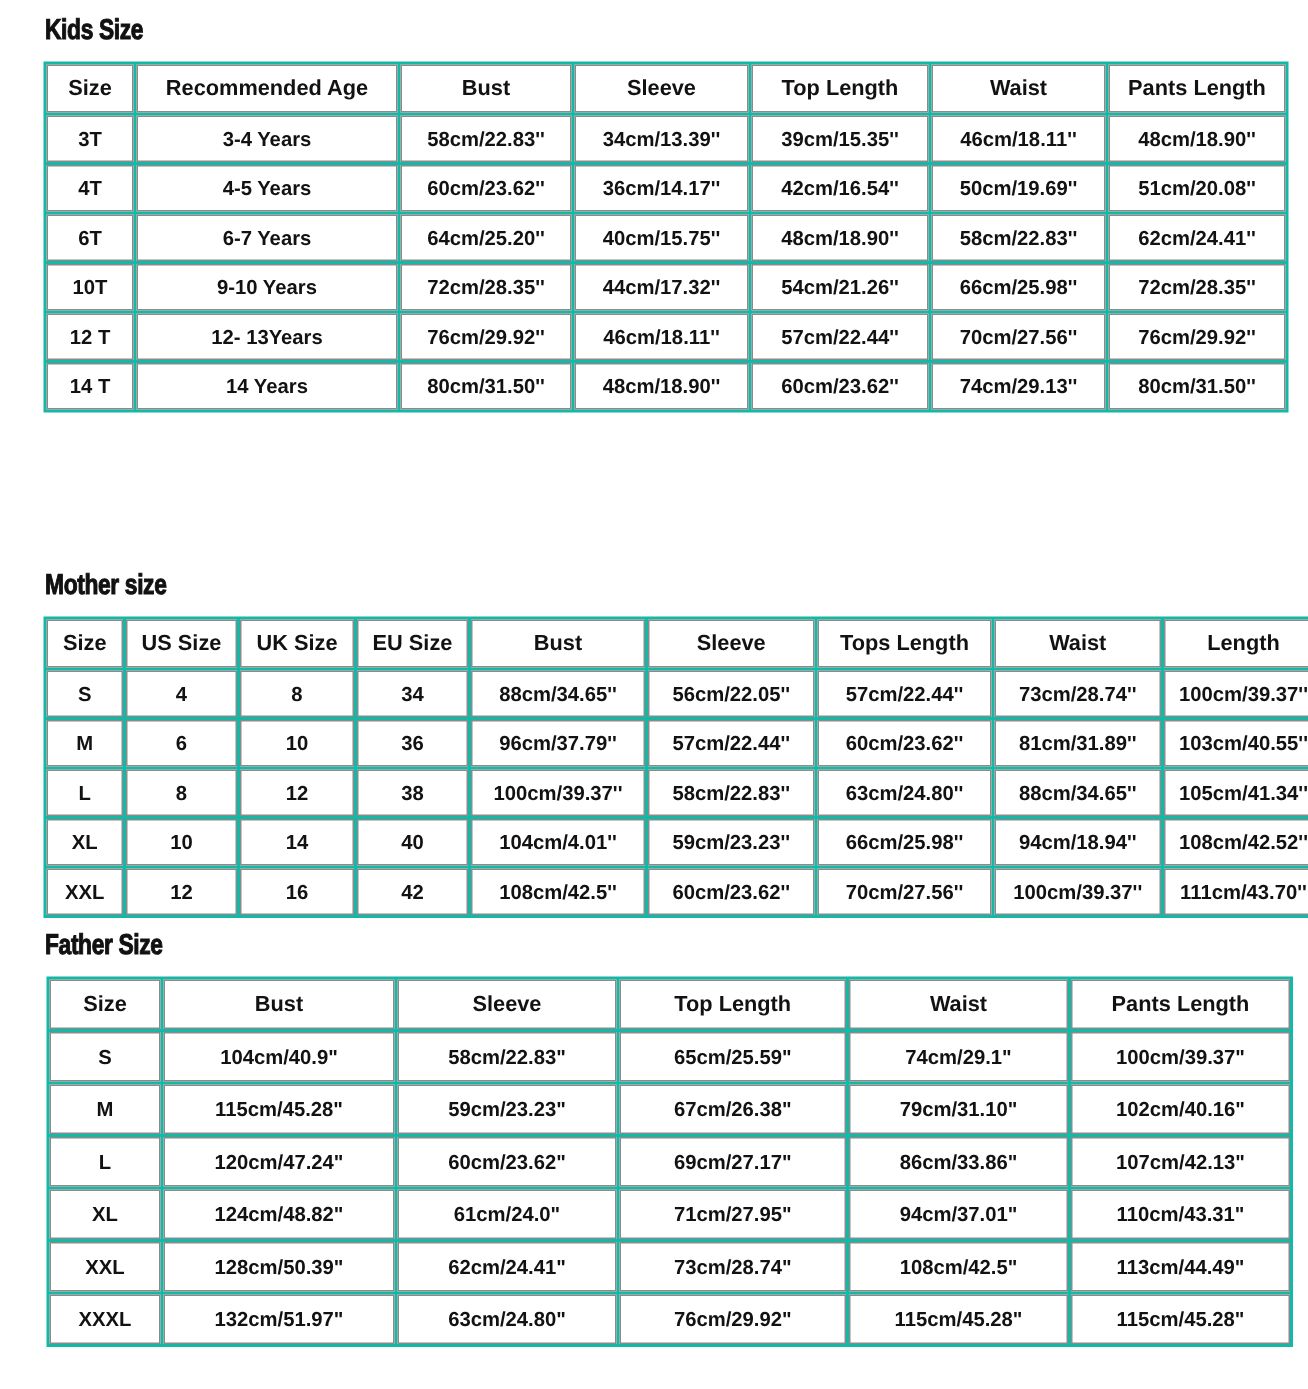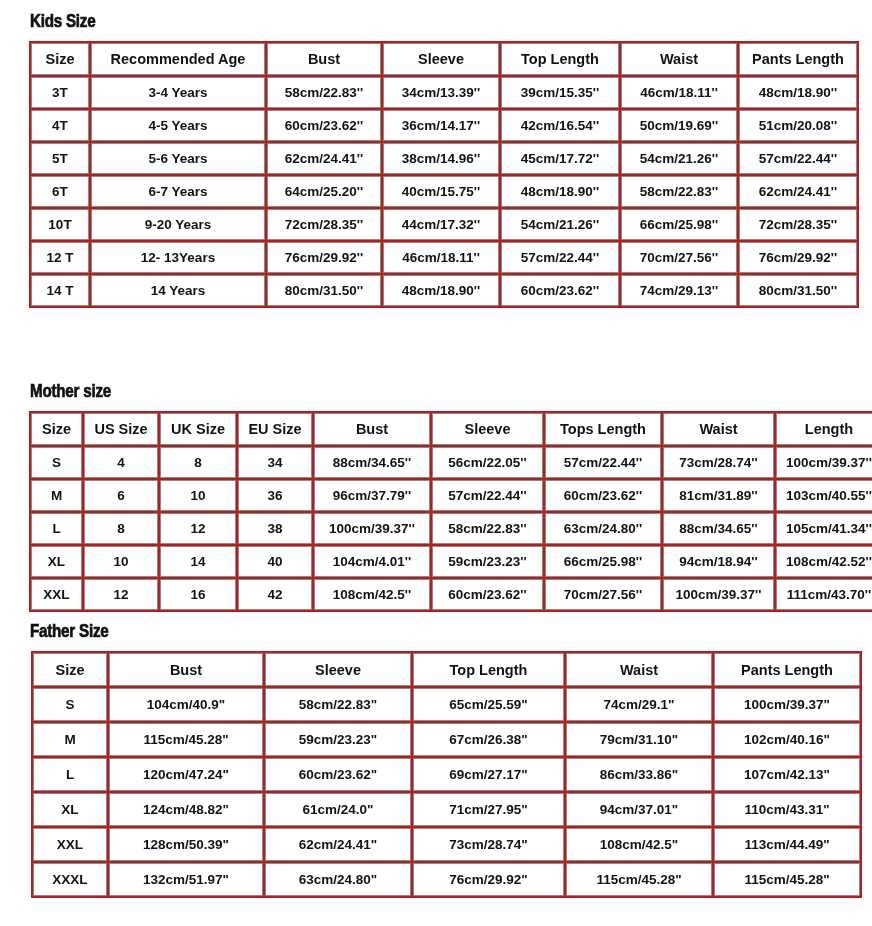--- a/index.html
+++ b/index.html
@@ -40,21 +40,21 @@
     transform-origin: left center;
     white-space: nowrap;
     -webkit-text-stroke: 0.7px #111111;
   }
 
   table.size-table {
     border-collapse: separate;
     border-spacing: 2px;
     table-layout: fixed;
     margin-left: 29px;
-    background: #b91c1c;
+    background: #14b8a6;
   }
 
   table.size-table td,
   table.size-table th {
     border: 1px solid #8a8a8a;
     background: #ffffff;
     text-align: center;
     vertical-align: middle;
     font-weight: bold;
     color: #121212;
@@ -153,40 +153,31 @@
           <tr>
             <td class="c0">4T</td>
             <td class="c1">4-5 Years</td>
             <td class="c2">60cm/23.62''</td>
             <td class="c3">36cm/14.17''</td>
             <td class="c4">42cm/16.54''</td>
             <td class="c5">50cm/19.69''</td>
             <td class="c6">51cm/20.08''</td>
           </tr>
           <tr>
-            <td class="c0">5T</td>
-            <td class="c1">5-6 Years</td>
-            <td class="c2">62cm/24.41''</td>
-            <td class="c3">38cm/14.96''</td>
-            <td class="c4">45cm/17.72''</td>
-            <td class="c5">54cm/21.26''</td>
-            <td class="c6">57cm/22.44''</td>
-          </tr>
-          <tr>
             <td class="c0">6T</td>
             <td class="c1">6-7 Years</td>
             <td class="c2">64cm/25.20''</td>
             <td class="c3">40cm/15.75''</td>
             <td class="c4">48cm/18.90''</td>
             <td class="c5">58cm/22.83''</td>
             <td class="c6">62cm/24.41''</td>
           </tr>
           <tr>
             <td class="c0">10T</td>
-            <td class="c1">9-20 Years</td>
+            <td class="c1">9-10 Years</td>
             <td class="c2">72cm/28.35''</td>
             <td class="c3">44cm/17.32''</td>
             <td class="c4">54cm/21.26''</td>
             <td class="c5">66cm/25.98''</td>
             <td class="c6">72cm/28.35''</td>
           </tr>
           <tr>
             <td class="c0">12 T</td>
             <td class="c1">12- 13Years</td>
             <td class="c2">76cm/29.92''</td>

